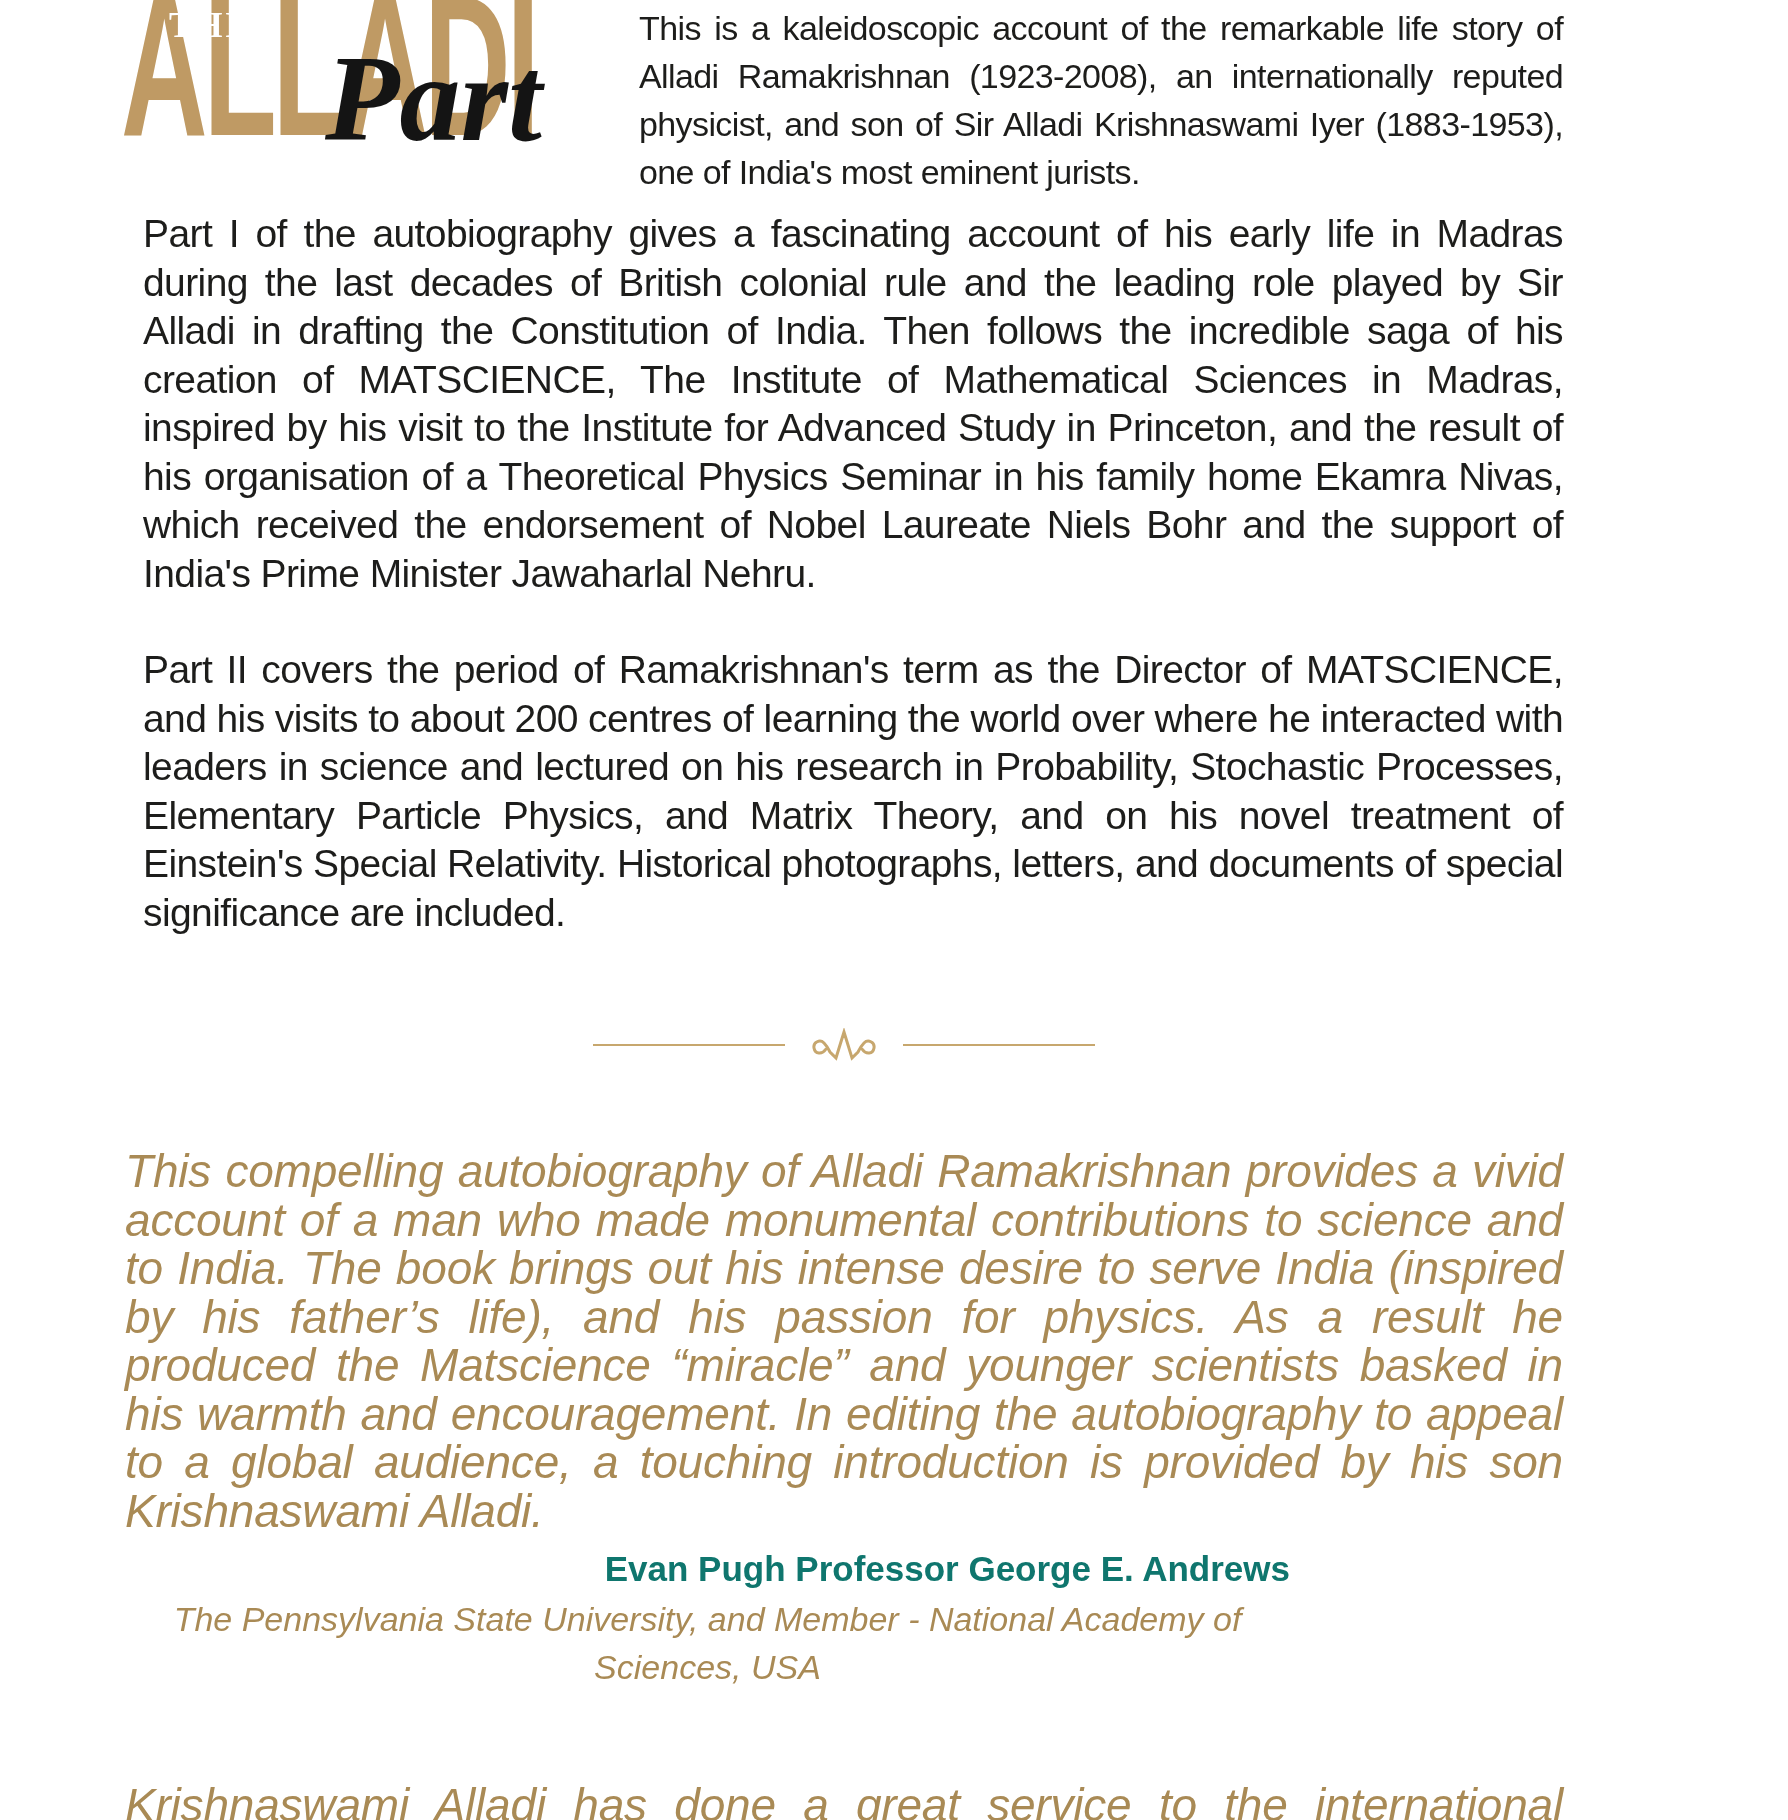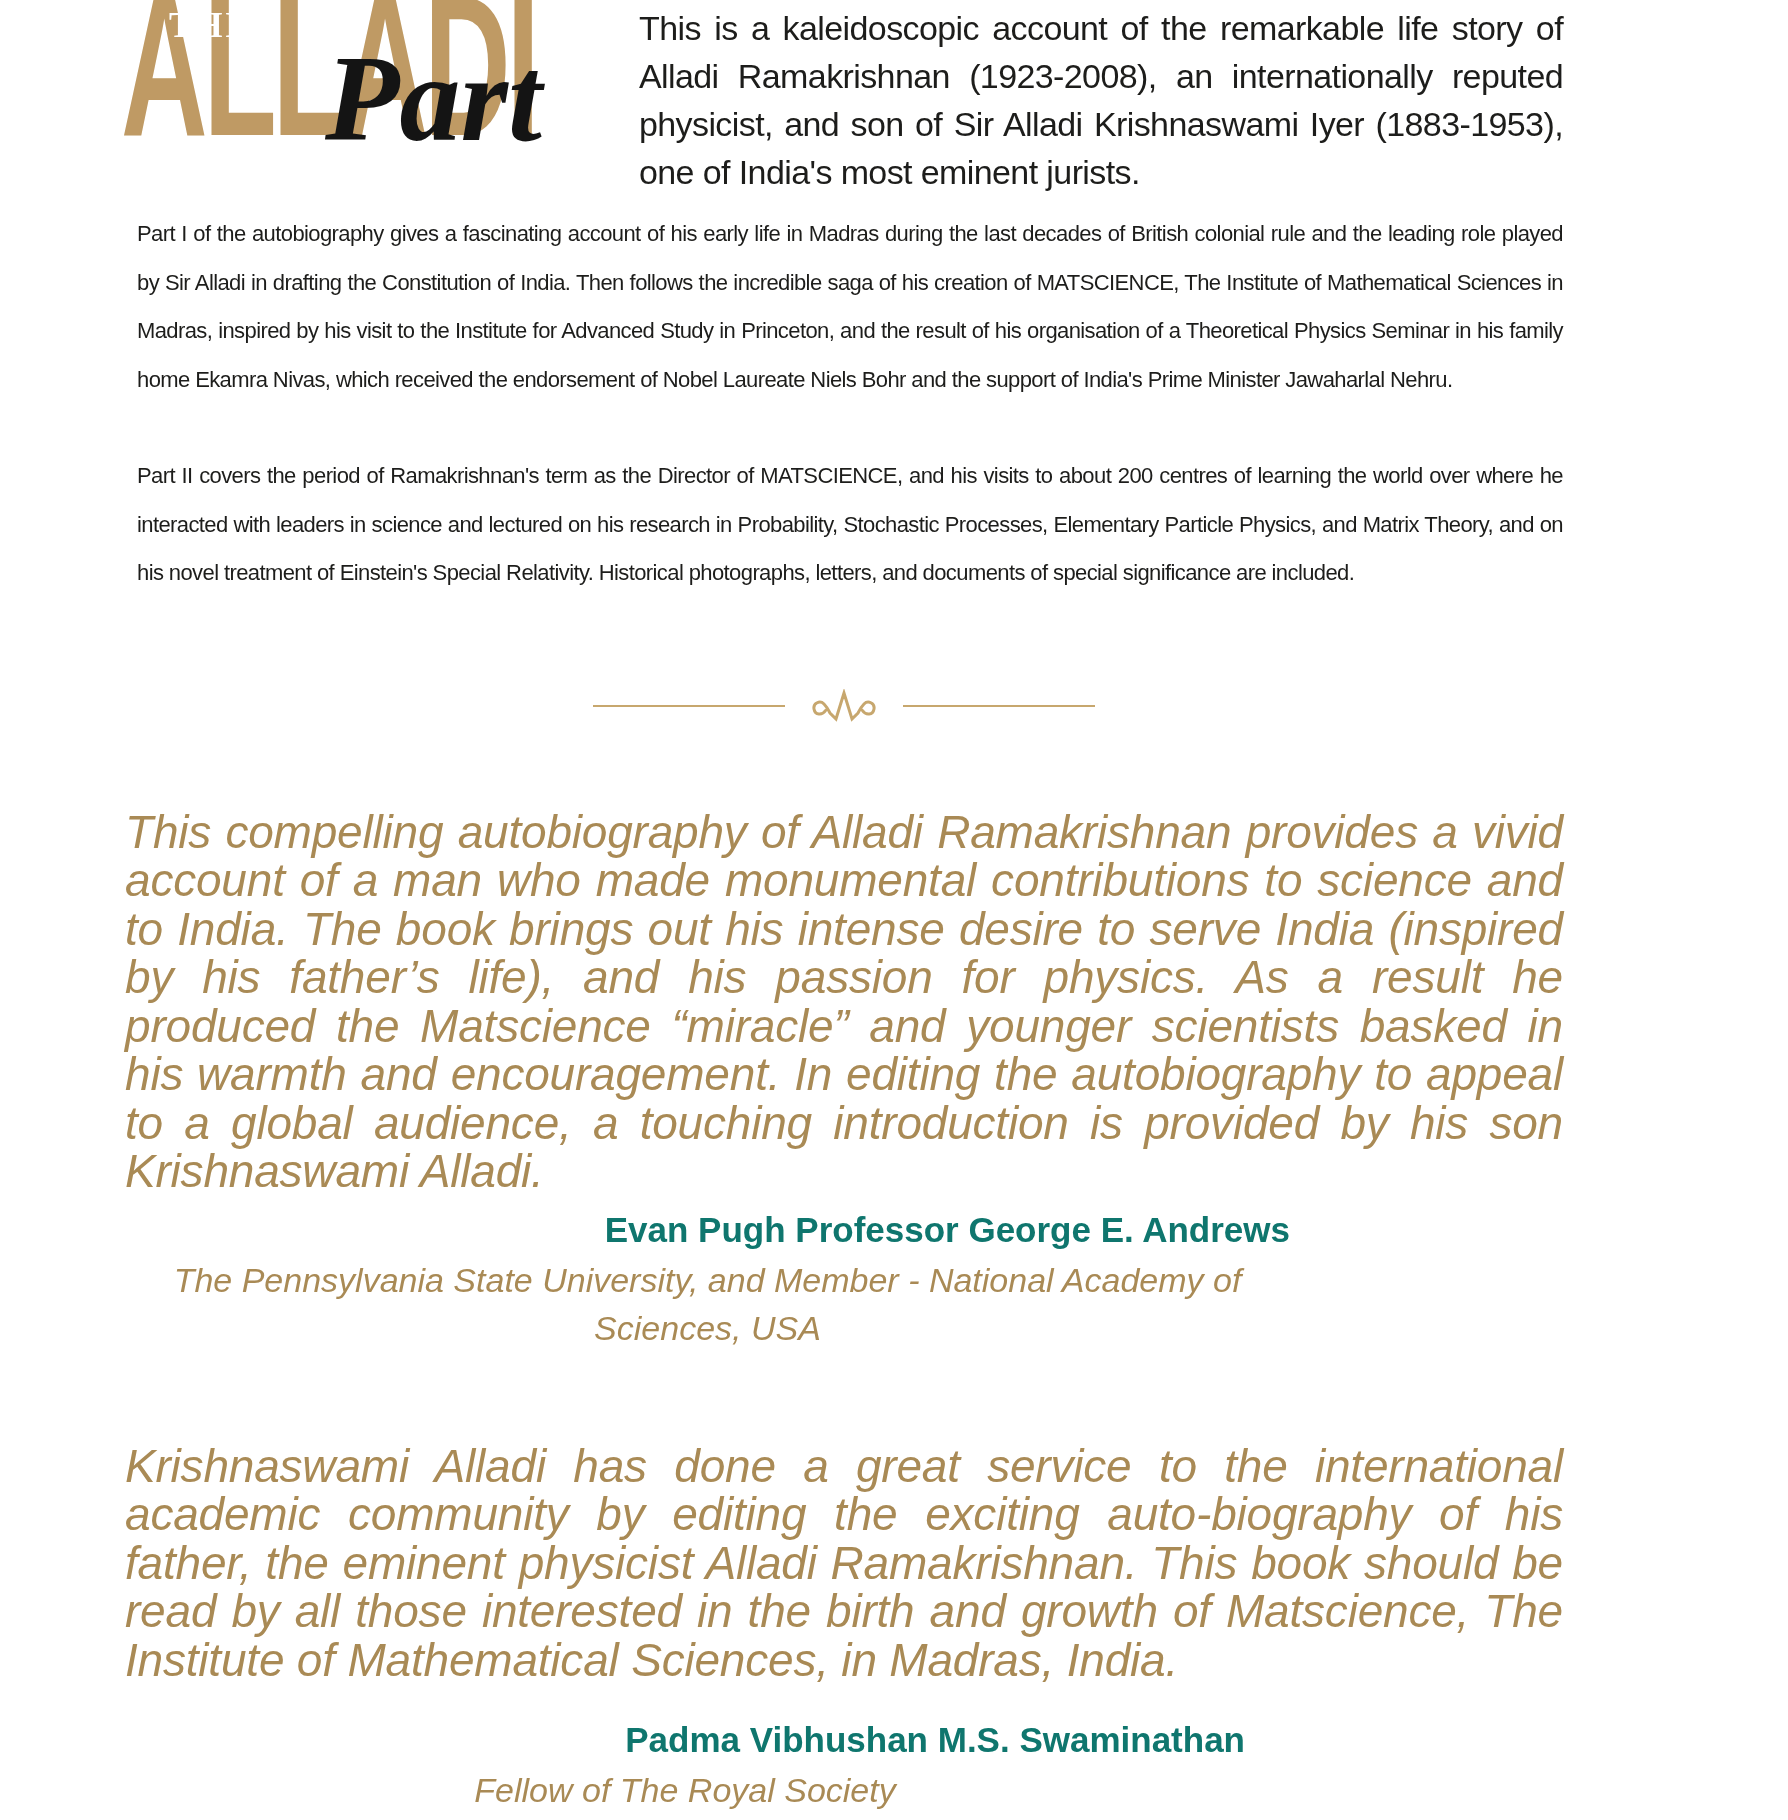--- a/index.html
+++ b/index.html
@@ -45,22 +45,22 @@
     color:#141414;z-index:3;white-space:nowrap;
   }
   .intro{
     flex:1;margin:0;padding-top:4px;
     font-size:34px;line-height:48px;
     letter-spacing:-0.6px;
     text-align:justify;
   }
   
   .body-par{
-    margin:0 0 48px 12px;
-    font-size:22px;line-height:48.5px;
+    margin:0 0 48px 18px;
+    font-size:39px;line-height:48.5px;
     letter-spacing:-0.6px;
     text-align:justify;
   }
   .body-par.last{margin-bottom:0;}
   
   .divider{
     display:flex;align-items:center;justify-content:center;
     gap:26px;margin:88px 0 82px 0;height:40px;
   }
   .divider .line{width:192px;height:2px;background:var(--divider_gold);}

